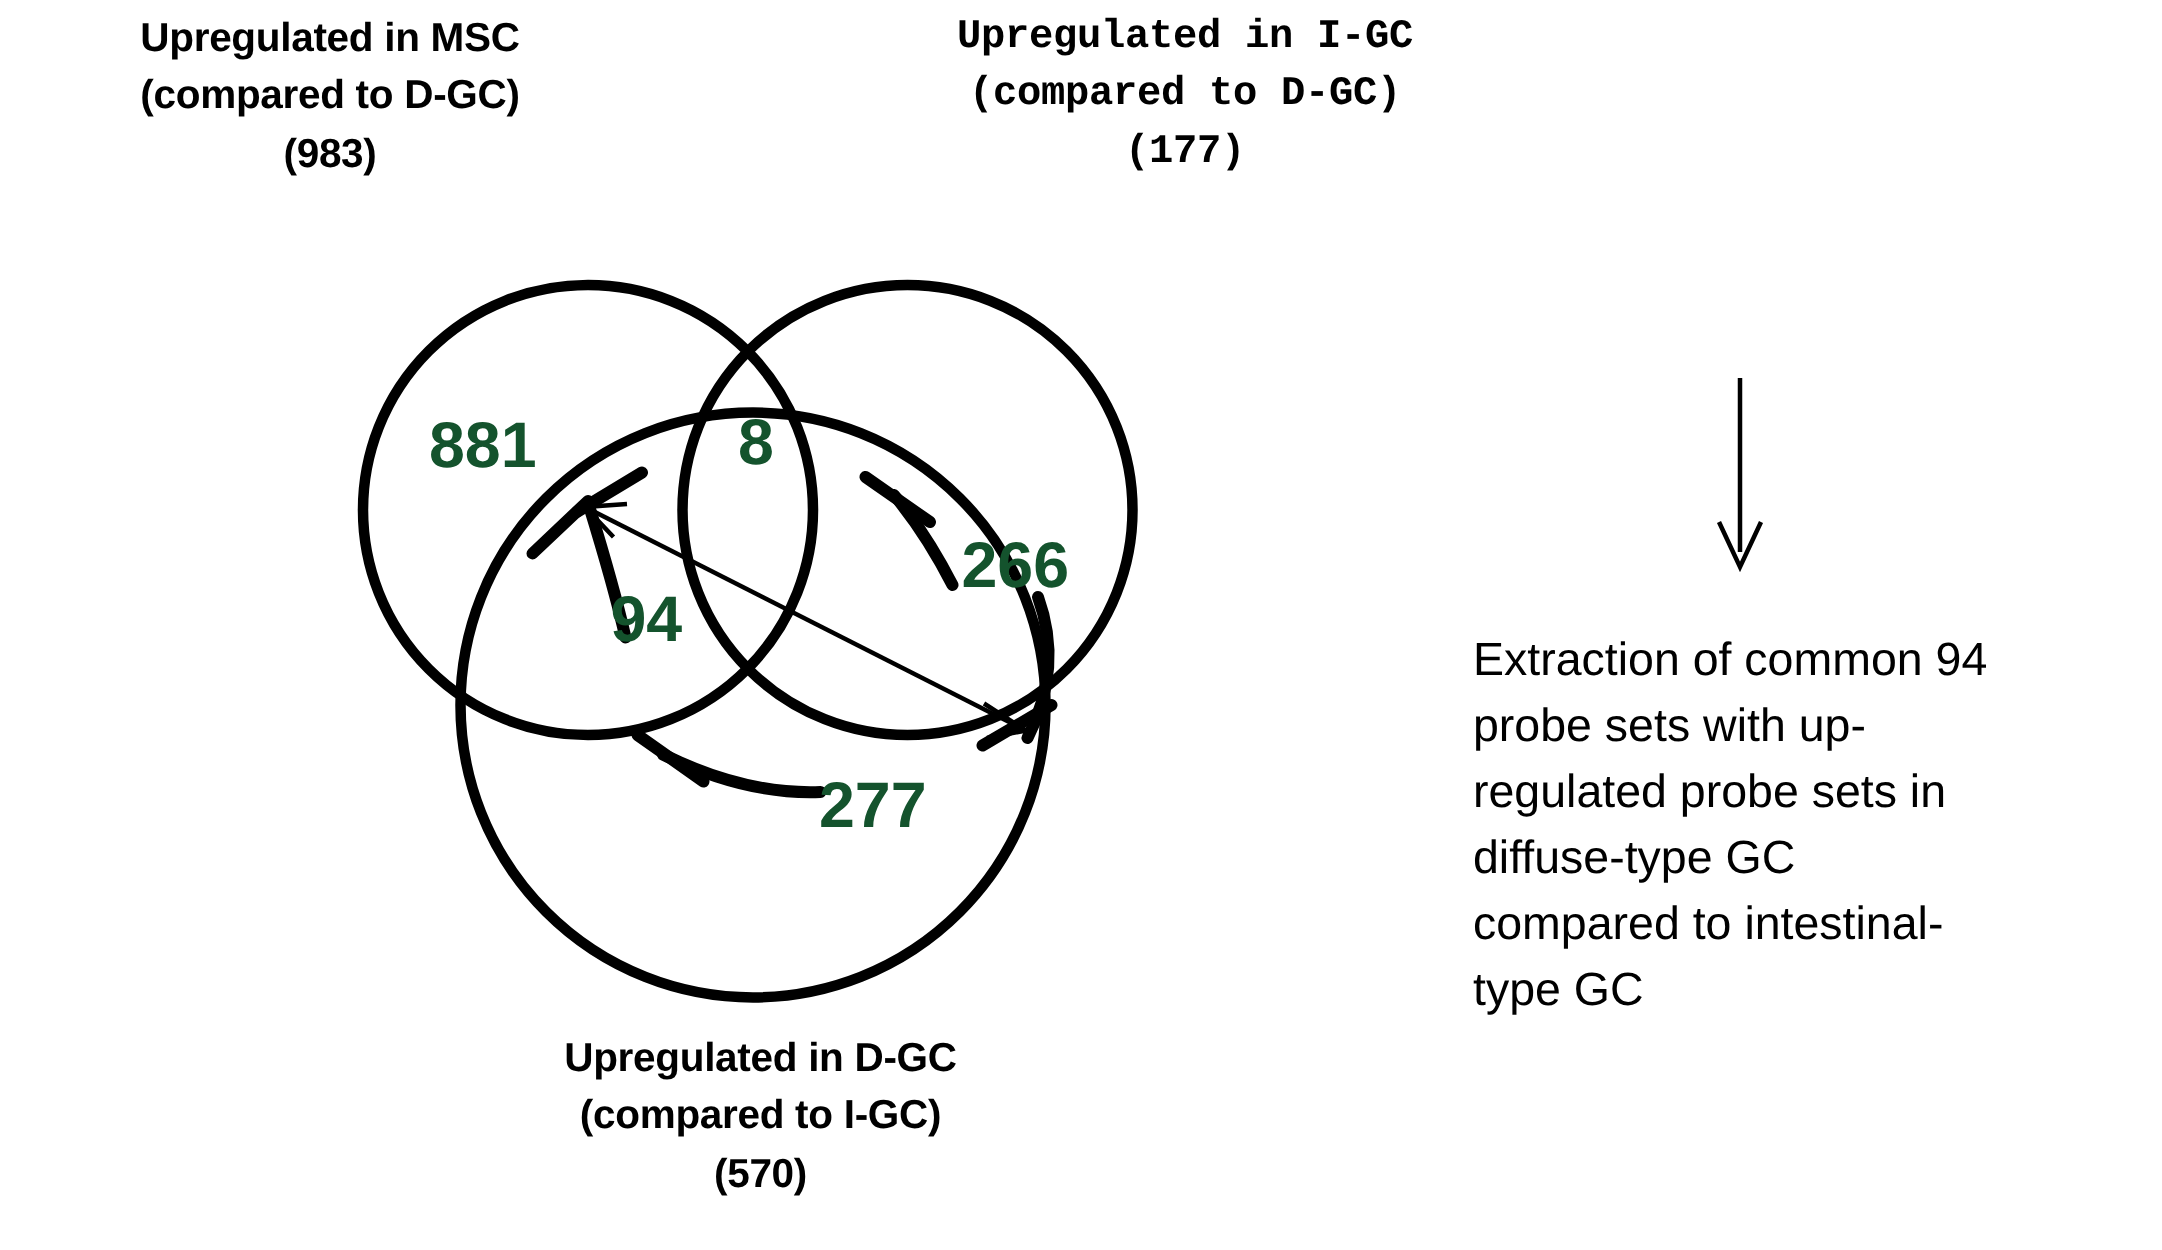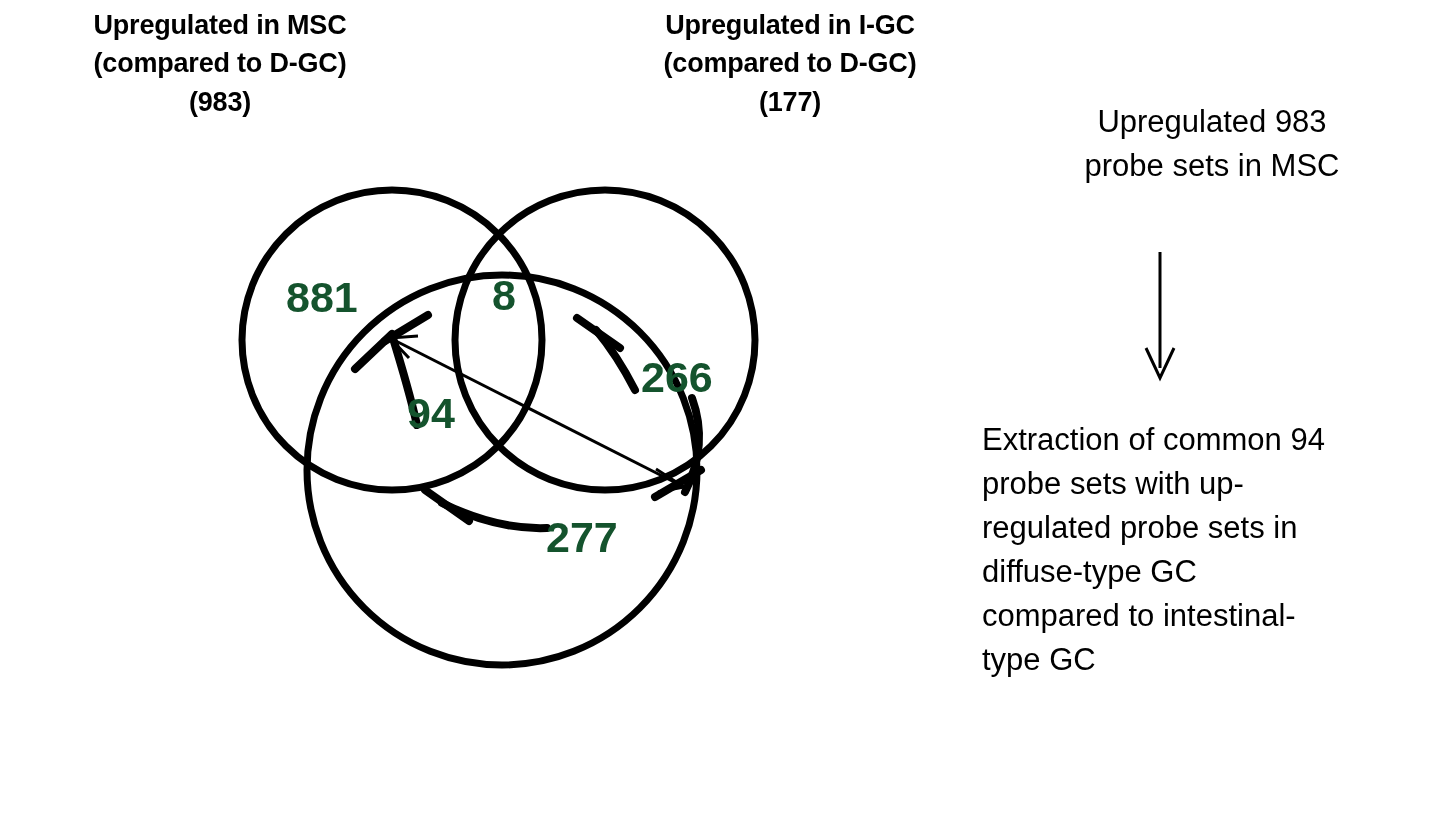--- a/index.html
+++ b/index.html
@@ -49,20 +49,21 @@
   }
   #caption-msc {
     left: 0px;
     top: 6px;
     width: 366px;
   }
   #caption-igc {
     left: 570px;
     top: 6px;
     width: 366px;
+    font-family: Liberation Mono, monospace;
   }
   #caption-dgc {
     left: 255px;
     top: 686px;
     width: 430px;
   }
 
   
   .region-count {
     position: absolute;
@@ -155,36 +156,37 @@
   </svg>
 
   <div class="set-caption" id="caption-msc">Upregulated in MSC
 (compared to D-GC)
 (983)</div>
 
   <div class="set-caption" id="caption-igc">Upregulated in I-GC
 (compared to D-GC)
 (177)</div>
 
+  <div class="set-caption" id="caption-dgc">Upregulated  in D-GC
+(compared to I-GC)
+(570)</div>
 
   <div class="region-count" id="count-msc-only">881</div>
 
   <div class="region-count" id="count-msc-igc">8</div>
 
   <div class="region-count" id="count-igc-only">266</div>
 
   <div class="region-count" id="count-msc-dgc">94</div>
 
   <div class="region-count" id="count-dgc-only">277</div>
 </div>
 
 <div id="right-panel">
 
-  <div class="note-text" id="note-top">Upregulated 983
-probe sets in MSC</div>
 
   <svg id="arrow-svg" viewBox="0 0 120 140" aria-hidden="true">
     <line x1="60" y1="4" x2="60" y2="120" stroke="#000000" stroke-width="3"></line>
     <path d="M 46 100 L 60 130 L 74 100" fill="none" stroke="#000000" stroke-width="3"></path>
   </svg>
 
   <div class="note-text" id="note-bottom">Extraction of common 94
 probe sets with up-
 regulated probe sets in
 diffuse-type GC

